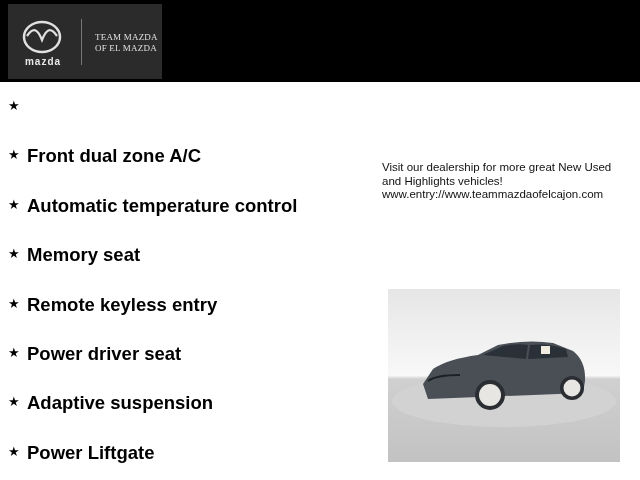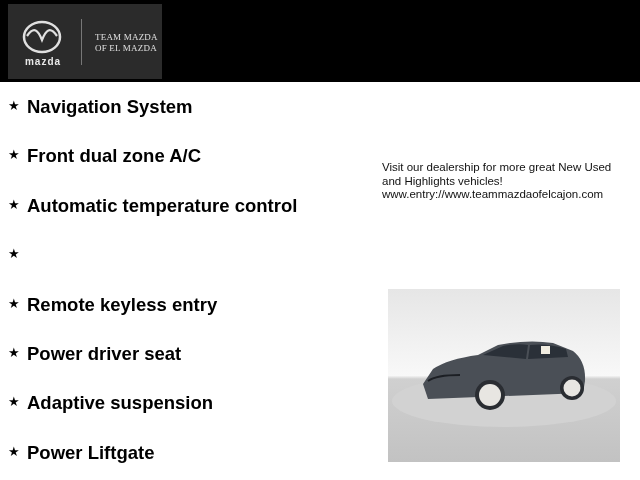--- a/index.html
+++ b/index.html
@@ -32,32 +32,32 @@
     <div class="dealer-name">
       <div>TEAM MAZDA</div>
       <div>OF EL MAZDA</div>
     </div>
   </div>
 </div>
 
 <ul class="features">
   <li class="feature">
       <span class="star">★</span>
-      <span class="feature-label">Navigation System</span>
     </li>
   <li class="feature">
       <span class="star">★</span>
       <span class="feature-label">Front dual zone A/C</span>
     </li>
   <li class="feature">
       <span class="star">★</span>
       <span class="feature-label">Automatic temperature control</span>
     </li>
   <li class="feature">
       <span class="star">★</span>
+      <span class="feature-label">Memory seat</span>
     </li>
   <li class="feature">
       <span class="star">★</span>
       <span class="feature-label">Remote keyless entry</span>
     </li>
   <li class="feature">
       <span class="star">★</span>
       <span class="feature-label">Power driver seat</span>
     </li>
   <li class="feature">

